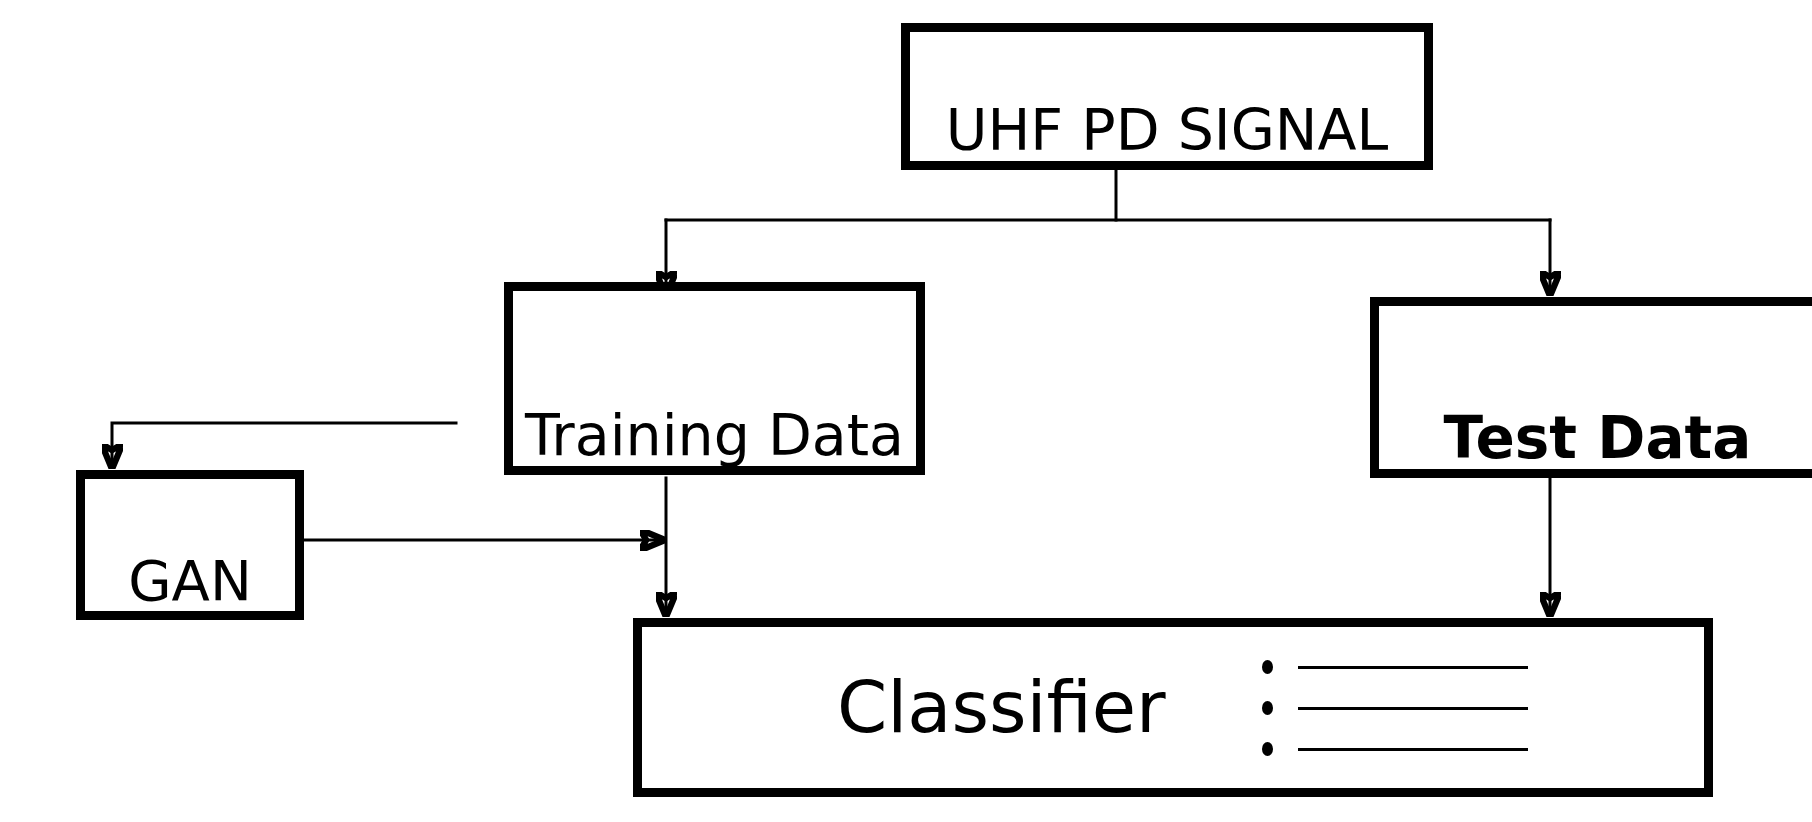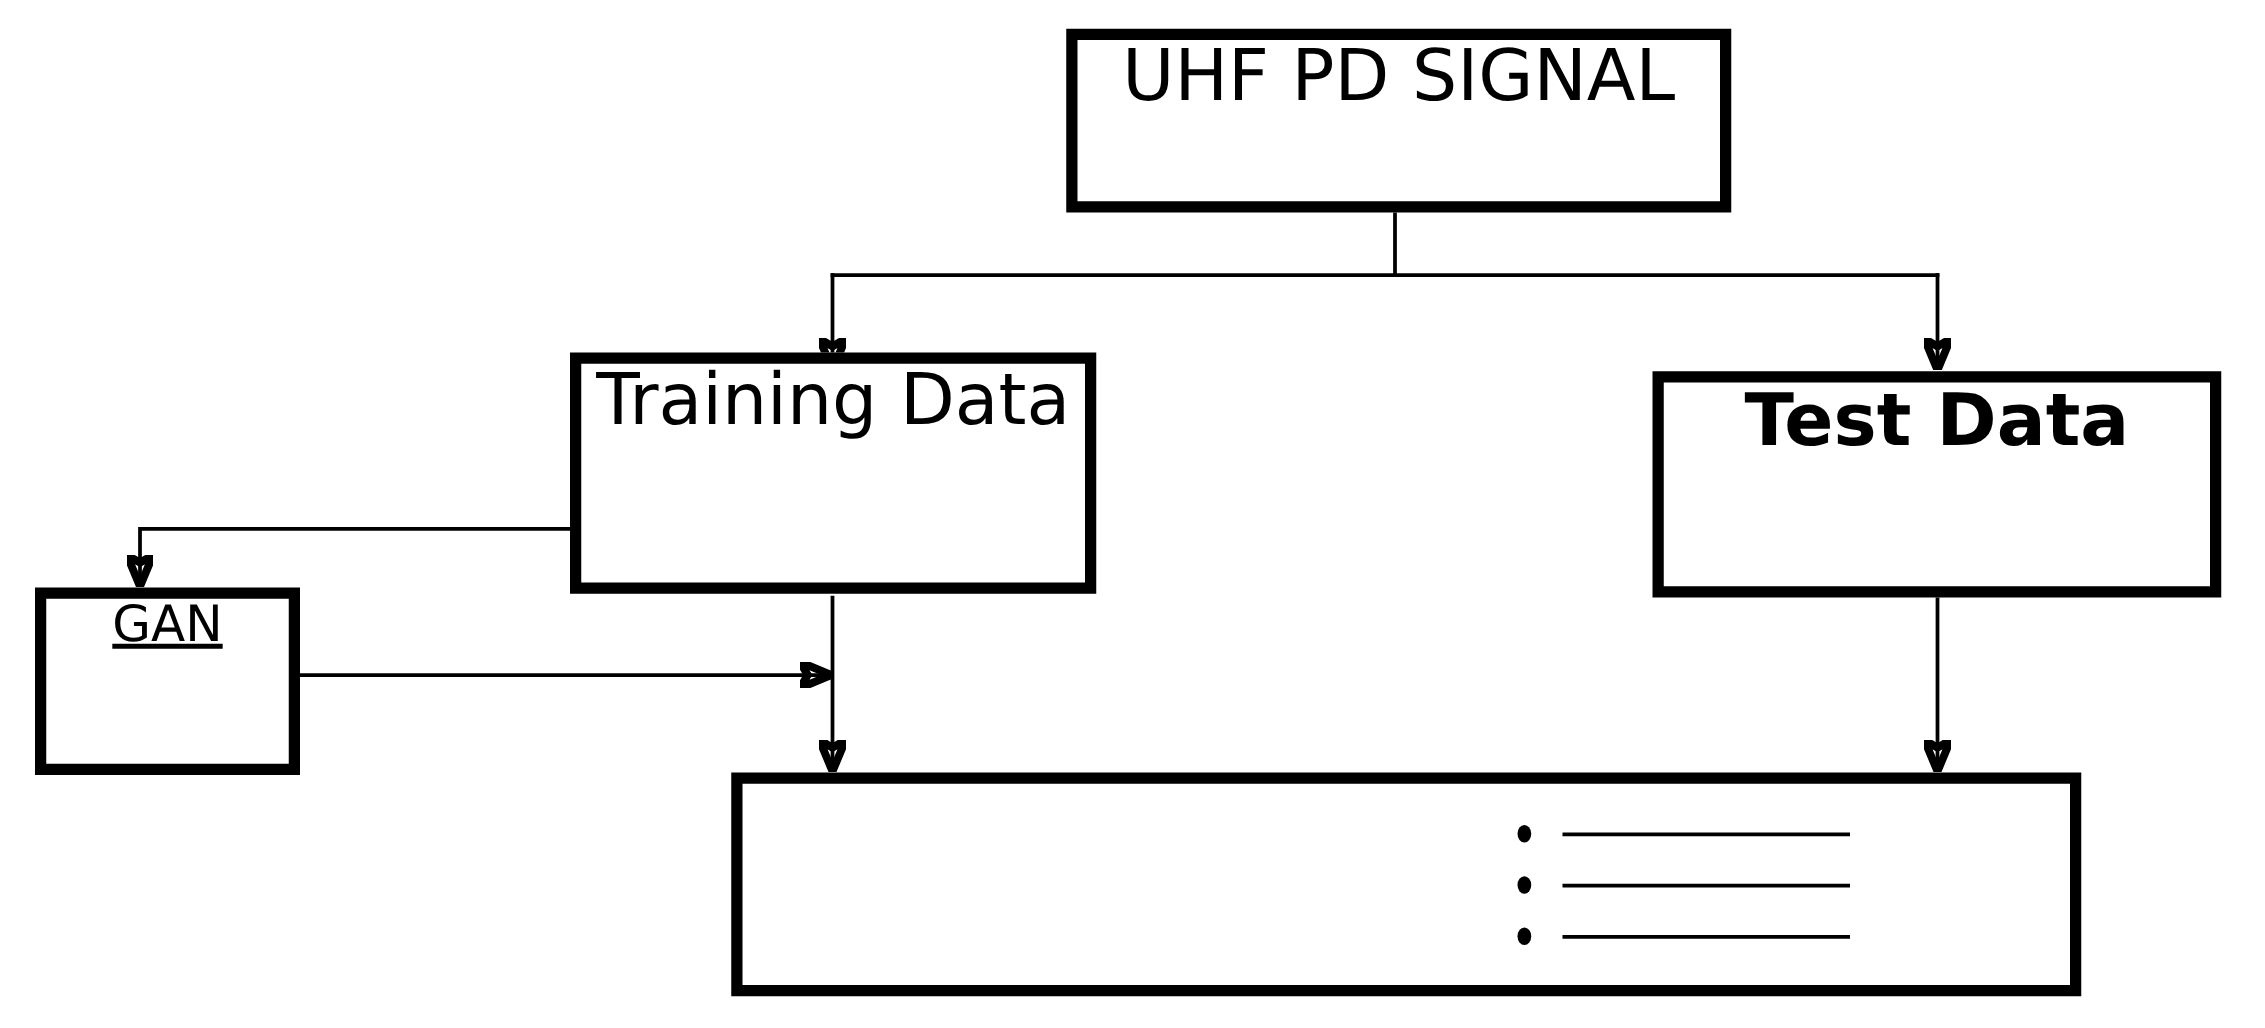--- a/index.html
+++ b/index.html
@@ -28,29 +28,30 @@
     stroke-linecap: square;
     stroke-linejoin: miter;
   }
   .node {
     position: absolute;
     box-sizing: border-box;
     border: 9px solid var(--ink);
     background: var(--paper);
     color: var(--ink);
     display: flex;
-    align-items: flex-start;
+    align-items: flex-end;
     justify-content: center;
     white-space: nowrap;
     line-height: 1.05;
+    margin-left: 48px;
   }
   .node-uhf        { left: 853px;  top: 23px;  width: 532px;  height: 147px; font-size: 57px; }
   .node-training   { left: 456px;  top: 282px; width: 421px;  height: 193px; font-size: 57px; }
   .node-test       { left: 1322px; top: 297px; width: 455px;  height: 181px; font-size: 58px; font-weight: bold; }
-  .node-gan        { left: 28px;   top: 470px; width: 212px;  height: 150px; font-size: 40px; text-decoration: underline; }
+  .node-gan        { left: 28px;   top: 470px; width: 228px;  height: 150px; font-size: 56px; }
   .node-classifier { left: 585px;  top: 618px; width: 1080px; height: 179px; font-size: 72px;
                      justify-content: flex-start; }
   .classifier-label {
     position: absolute;
     left: 195px; top: 0; bottom: 0;
     display: flex; align-items: center;
   }
   .bullet-list {
     position: absolute;
     left: 620px; top: 33px;
@@ -104,20 +105,21 @@
 
   <div class="node node-test">
     <span>Test Data</span>
   </div>
 
   <div class="node node-gan">
     <span>GAN</span>
   </div>
 
   <div class="node node-classifier">
+    <span class="classifier-label">Classifier</span>
     <div class="bullet-list">
         <div class="bullet-row">
           <span class="dot"></span>
           <span class="rule"></span>
         </div>
         <div class="bullet-row">
           <span class="dot"></span>
           <span class="rule"></span>
         </div>
         <div class="bullet-row">

